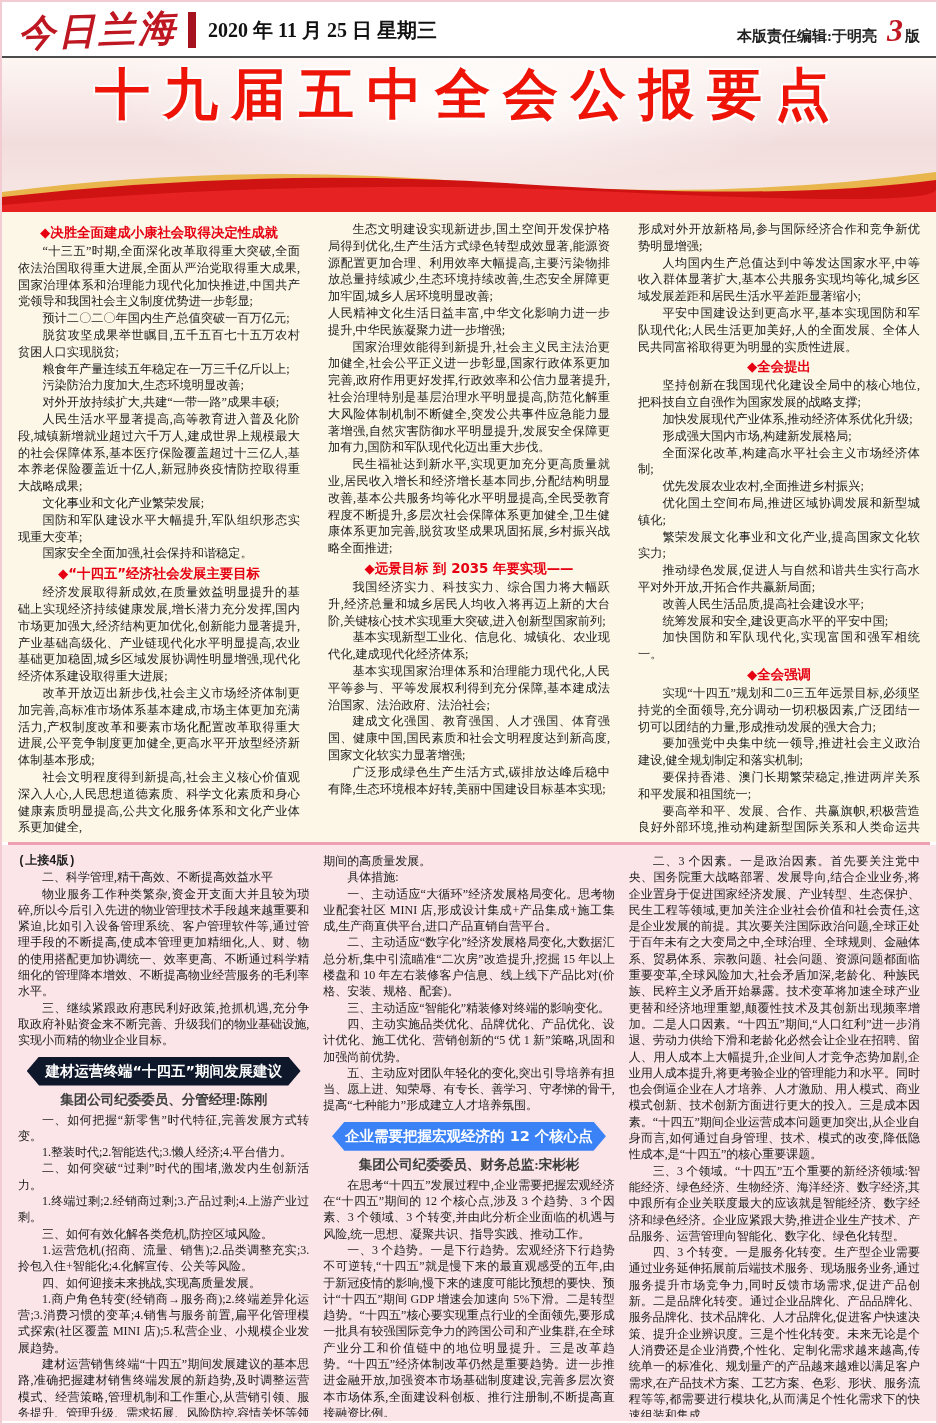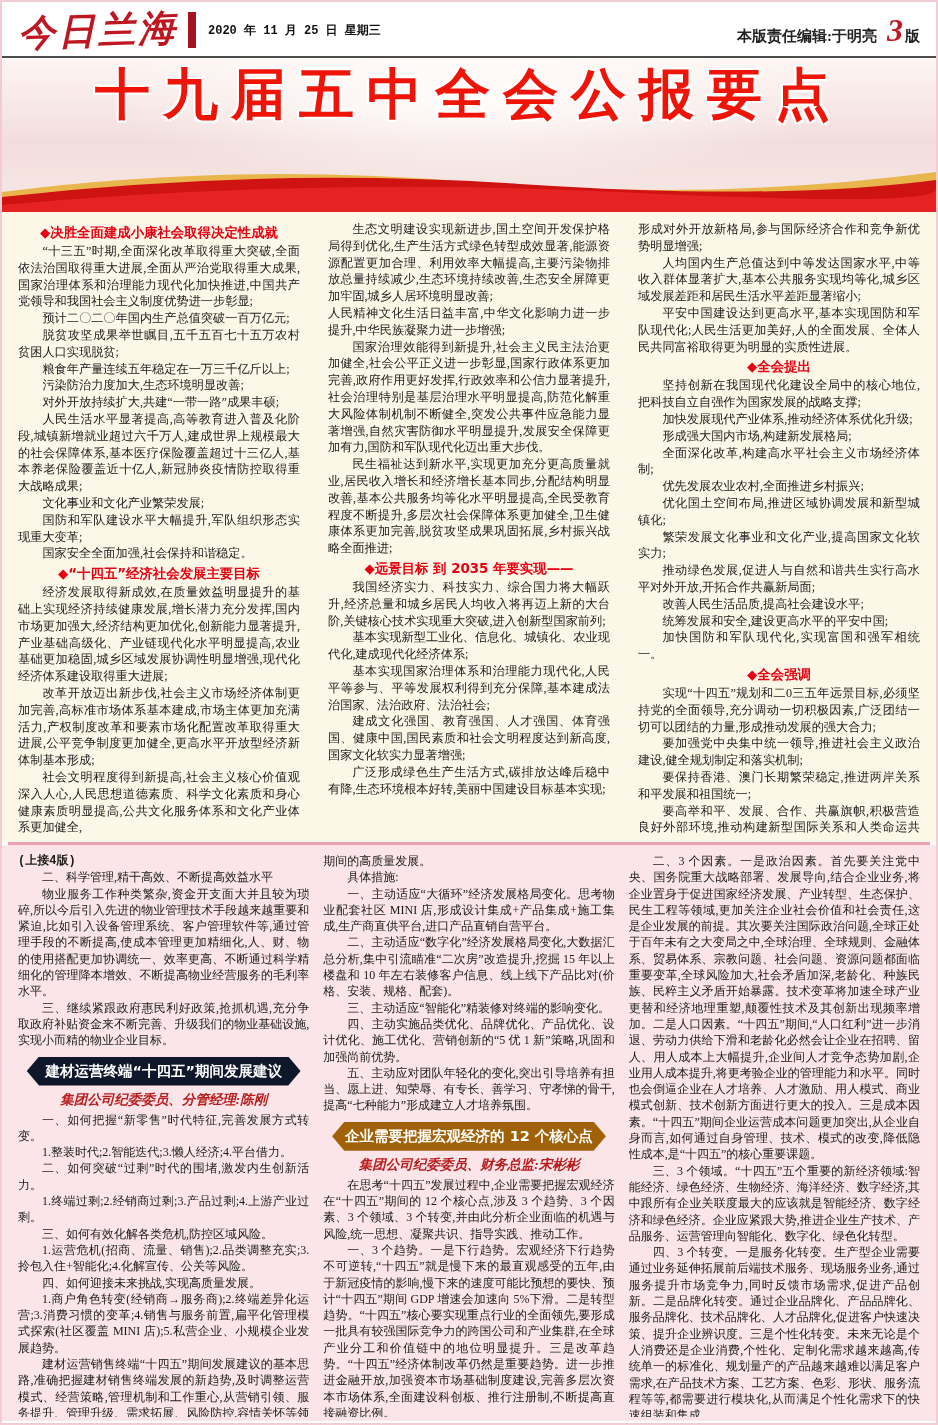--- a/index.html
+++ b/index.html
@@ -7,22 +7,22 @@
        font-family:"Liberation Serif","DejaVu Serif",serif;overflow:hidden;}
   .page{position:absolute;inset:0;background:#fff;border:2px solid #f3ccd3;box-sizing:border-box;}
 
   
   .header{height:56px;display:flex;align-items:center;padding:4px 16px 2px;
           border-bottom:2px solid #4c4c4c;box-sizing:border-box;}
   .masthead{color:#bf1722;font-size:37px;font-weight:bold;font-style:italic;
             font-family:"DejaVu Serif",serif;letter-spacing:3px;line-height:1;
             transform:rotate(-2deg);white-space:nowrap;}
   .red-bar{width:8px;height:36px;background:#a5131e;margin:0 12px 0 10px;flex:none;}
-  .date{font-size:12px;font-weight:bold;color:#111;
-        font-family:Liberation Mono, monospace;white-space:nowrap;}
+  .date{font-size:20px;font-weight:bold;color:#111;
+        font-family:Liberation Serif, serif;white-space:nowrap;}
   .editor{margin-left:auto;display:flex;align-items:baseline;font-weight:bold;
           font-size:15px;color:#222;white-space:nowrap;}
   .page-num{color:#c01823;font-size:32px;font-style:italic;font-weight:bold;
             margin:0 2px 0 10px;line-height:1;}
 
   
   .banner{position:relative;height:154px;overflow:hidden;
     background:
       radial-gradient(ellipse at 50% 25%, #fffdfb 0%, rgba(255,255,255,0) 55%),
       linear-gradient(180deg,#fdf6f3 0%,#f2dddd 55%,#f7e9e4 100%);}
@@ -49,23 +49,23 @@
   .t-h{color:#e60012;font-weight:bold;text-align:center;text-indent:0;
        font-family:"DejaVu Sans","Liberation Sans",sans-serif;
        font-size:13.4px;line-height:19px;margin:2px 0 1px;}
 
   
   .ribbon{margin:8px auto 5px;width:94%;height:29px;line-height:29px;color:#fff;
     font-weight:bold;text-align:center;font-size:14.5px;
     font-family:"DejaVu Sans","Liberation Sans",sans-serif;
     clip-path:polygon(0 50%,4.5% 0,95.5% 0,100% 50%,95.5% 100%,4.5% 100%);}
   .ribbon-blue{background:#0f172a;}
-  .ribbon-green{background:#a16207;}
-  .byline{text-align:center;font-weight:bold;font-style:italic;font-size:13.5px;
-          color:#b91c1c;margin:3px 0 3px;line-height:18px;}
+  .ribbon-green{background:#3b82f6;}
+  .byline{text-align:center;font-weight:bold;font-size:13.5px;
+          color:#404040;margin:3px 0 3px;line-height:18px;}
 </style>
 </head>
 <body>
 
 <div class="page">
 
   <div class="header">
     <div class="masthead">今日兰海</div>
     <div class="red-bar"></div>
     <div class="date">2020 年 11 月 25 日  星期三</div>

